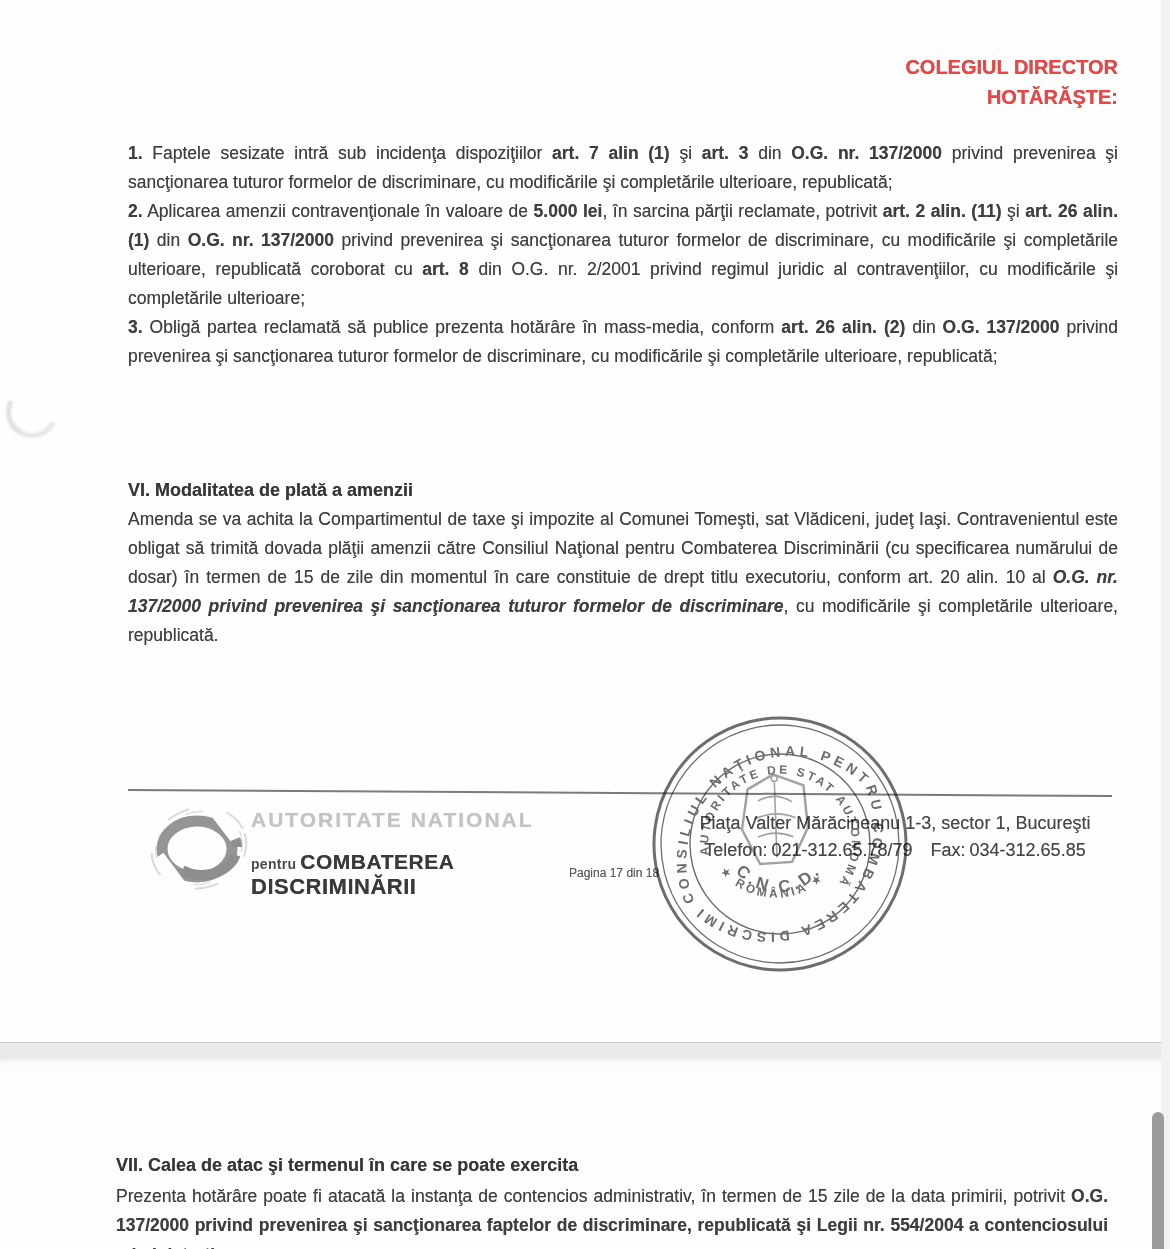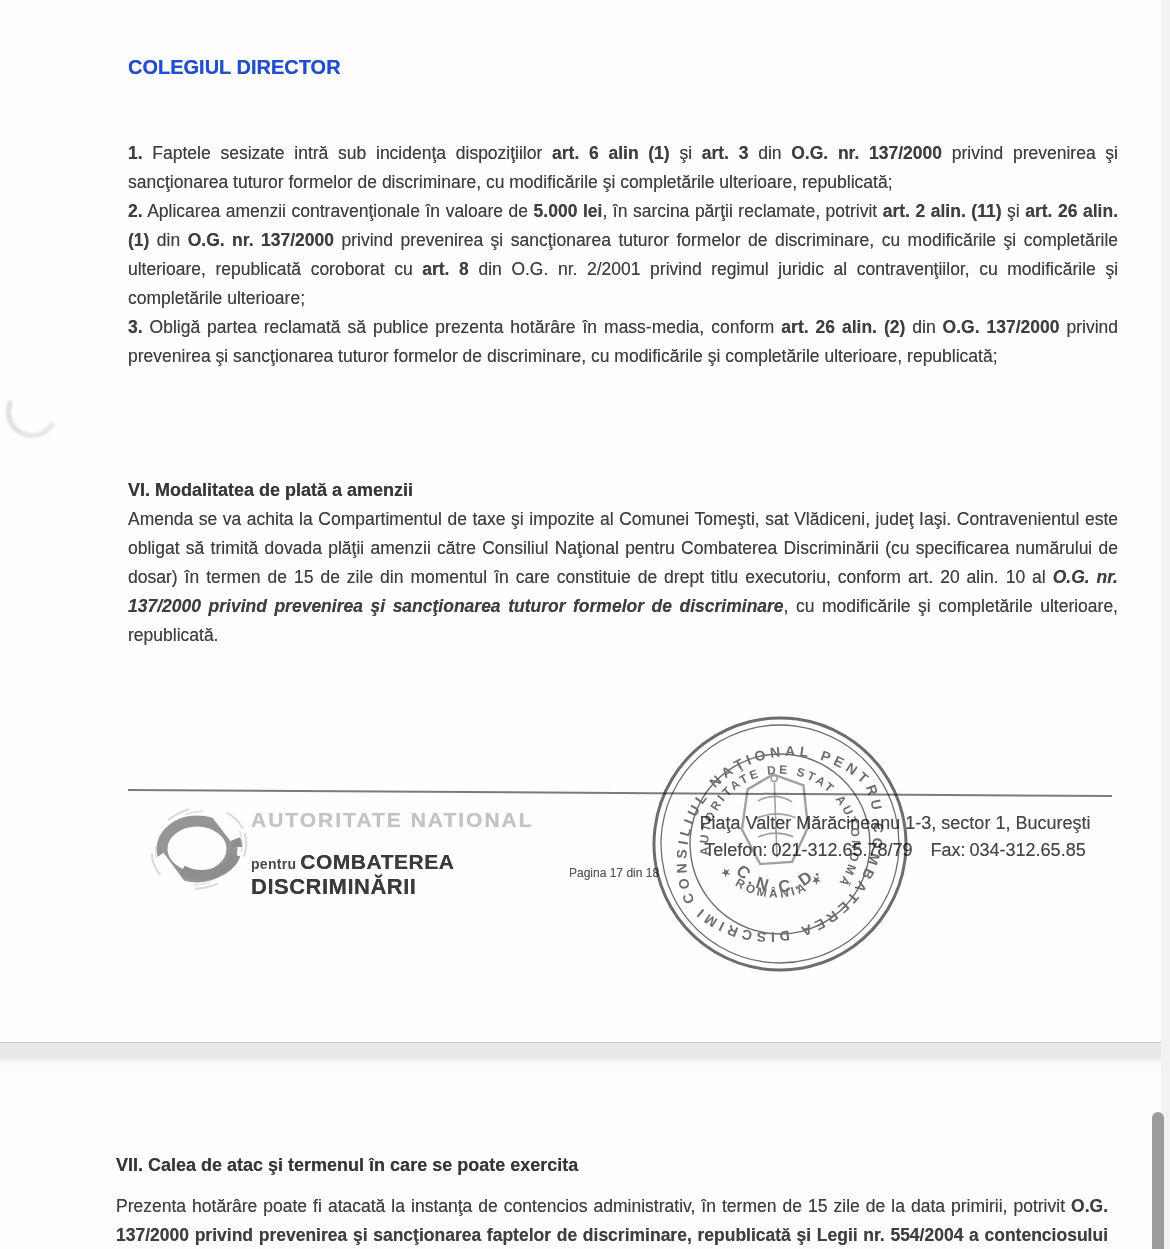--- a/index.html
+++ b/index.html
@@ -13,22 +13,22 @@
   
   .page1{left:0;top:0;width:1170px;height:1042px;background:#fefefe;}
   .page-gap{left:0;top:1042px;width:1170px;height:16px;background:#e9e9e9;border-top:1px solid #c9c9c9;box-sizing:border-box;}
   .page2{left:0;top:1058px;width:1170px;height:191px;background:#fdfdfd;box-shadow:inset 0 7px 9px -7px rgba(0,0,0,.14);}
   
   .doc-text{font-size:17.5px;line-height:29px;text-align:justify;
     text-shadow:0 0 .5px rgba(63,63,63,.65);}
   .doc-text p{margin:0;}
   .b{font-weight:700;}
   .i{font-style:italic;}
-  .doc-head{font-weight:700;font-size:20px;line-height:30px;color:#1d4ed8;
-    text-align:left;text-shadow:0 0 .5px rgba(49,49,49,.7);}
+  .doc-head{font-weight:700;font-size:20px;line-height:30px;color:#ef4444;
+    text-align:right;text-shadow:0 0 .5px rgba(49,49,49,.7);}
   .sec-head{font-weight:700;font-size:18px;color:#363636;margin:0 0 4px 0;text-align:left;}
   
   .crescent{left:6px;top:386px;width:42px;height:42px;border-radius:50%;
     border:5px solid transparent;border-left-color:#dcdcdc;border-bottom-color:#e3e3e3;
     transform:rotate(-18deg);filter:blur(1px);opacity:.9;}
   .footer-rule{left:128px;top:789px;width:984px;height:2px;background:#5a5a5a;
     transform:rotate(0.35deg);transform-origin:left center;opacity:.8;}
   
   .brand-faded{font-weight:700;font-size:21px;letter-spacing:2px;color:#c3c3c3;
     text-shadow:0 0 1px rgba(180,180,180,.6);}
@@ -56,24 +56,25 @@
 </style>
 </head>
 <body>
 
 <div id="screen">
 
   <div class="abs page1">
 
     <div class="abs doc-head" style="left:128px;top:52px;width:990px;">
       <div>COLEGIUL DIRECTOR</div>
+      <div>HOTĂRĂŞTE:</div>
     </div>
 
     <div class="abs doc-text" style="left:128px;top:139px;width:990px;">
-      <p><span class="b">1.</span><span> Faptele sesizate intră sub incidenţa dispoziţiilor </span><span class="b">art. 6 alin (1)</span><span> şi  </span><span class="b">art. 3</span><span> din </span><span class="b">O.G. nr. 137/2000</span><span> privind prevenirea şi sancţionarea tuturor formelor de discriminare, cu modificările şi completările ulterioare, republicată;</span></p>
+      <p><span class="b">1.</span><span> Faptele sesizate intră sub incidenţa dispoziţiilor </span><span class="b">art. 7 alin (1)</span><span> şi  </span><span class="b">art. 3</span><span> din </span><span class="b">O.G. nr. 137/2000</span><span> privind prevenirea şi sancţionarea tuturor formelor de discriminare, cu modificările şi completările ulterioare, republicată;</span></p>
       <p><span class="b">2.</span><span> Aplicarea amenzii contravenţionale în valoare de </span><span class="b">5.000 lei</span><span>, în sarcina părţii reclamate, potrivit </span><span class="b">art. 2 alin. (11)</span><span> şi </span><span class="b">art. 26 alin. (1)</span><span> din </span><span class="b">O.G. nr. 137/2000</span><span> privind prevenirea şi sancţionarea tuturor formelor de discriminare, cu modificările şi completările ulterioare, republicată coroborat cu </span><span class="b">art. 8</span><span> din O.G. nr. 2/2001 privind regimul juridic al contravenţiilor, cu modificările şi completările ulterioare;</span></p>
       <p><span class="b">3.</span><span>  Obligă partea reclamată să publice prezenta hotărâre în mass-media,  conform </span><span class="b">art. 26 alin. (2)</span><span> din </span><span class="b">O.G. 137/2000</span><span> privind prevenirea şi sancţionarea tuturor formelor de discriminare, cu modificările şi completările ulterioare, republicată;</span></p>
     </div>
 
     <div class="abs doc-text" style="left:128px;top:476px;width:990px;">
       <p class="sec-head">VI. Modalitatea de plată a amenzii</p>
       <p><span>Amenda se va achita la Compartimentul de taxe şi impozite al Comunei Tomeşti, sat Vlădiceni, judeţ Iaşi. Contravenientul este obligat să trimită dovada plăţii amenzii către Consiliul Naţional pentru Combaterea Discriminării (cu specificarea numărului de dosar) în termen de 15 de zile din momentul în care constituie de drept titlu executoriu, conform art. 20 alin. 10 al </span><span class="b i">O.G. nr. 137/2000 privind prevenirea şi sancţionarea tuturor formelor de discriminare</span><span>, cu modificările şi completările ulterioare, republicată.</span></p>
     </div>
 
     <div class="abs crescent"></div>
@@ -131,21 +132,21 @@
         <path d="M131 70 L131 145" stroke-width="1.6"></path>
         <circle cx="131" cy="66" r="3" stroke-width="1.6"></circle>
       </g>
     </svg>
   </div>
 
   <div class="abs page-gap"></div>
 
   <div class="abs page2">
     <div class="abs doc-text" style="left:116px;top:93px;width:992px;line-height:29.5px;">
-      <p class="sec-head" style="margin-bottom:11px;">VII. Calea de atac şi termenul în care se poate exercita</p>
+      <p class="sec-head" style="margin-bottom:1px;">VII. Calea de atac şi termenul în care se poate exercita</p>
       <p><span>Prezenta hotărâre poate fi atacată la instanţa de contencios administrativ, în termen de 15 zile de la data primirii, potrivit </span><span class="b">O.G. 137/2000 privind prevenirea şi sancţionarea faptelor de discriminare, republicată şi Legii nr. 554/2004 a contenciosului administrativ</span><span>.</span></p>
     </div>
   </div>
 
   <div class="abs scroll-track"></div>
   <div class="abs scroll-thumb"></div>
 
 </div>
 
 </body></html>

